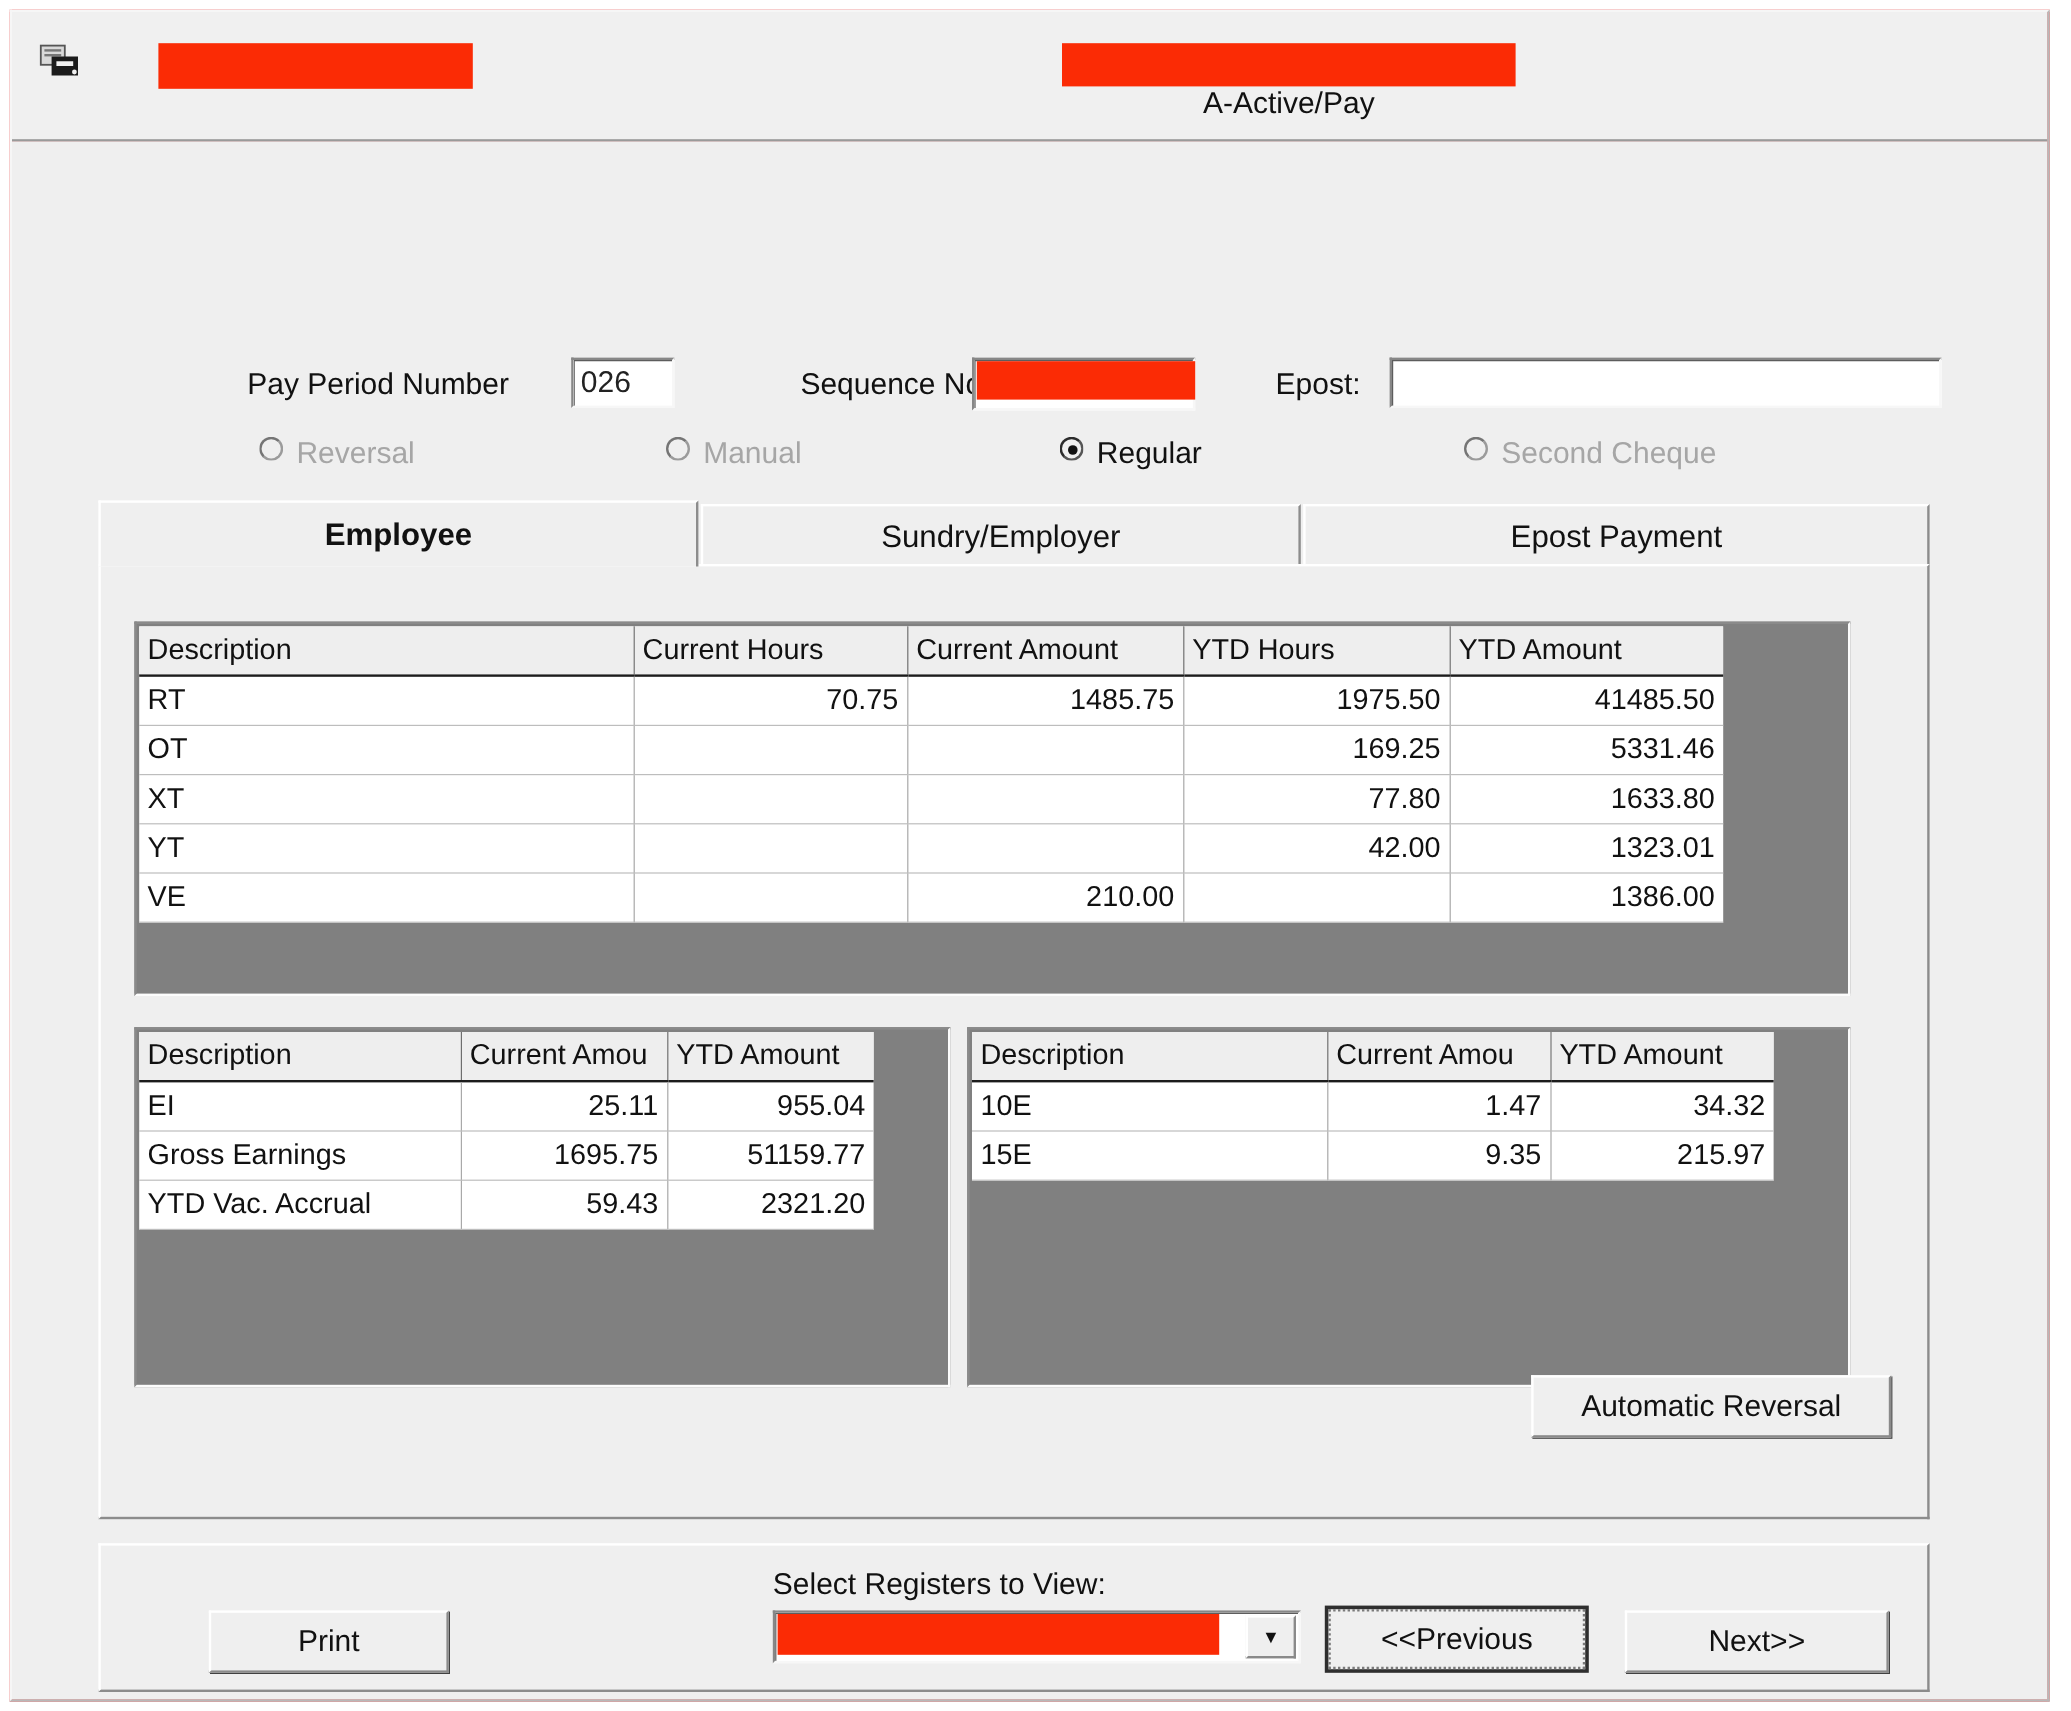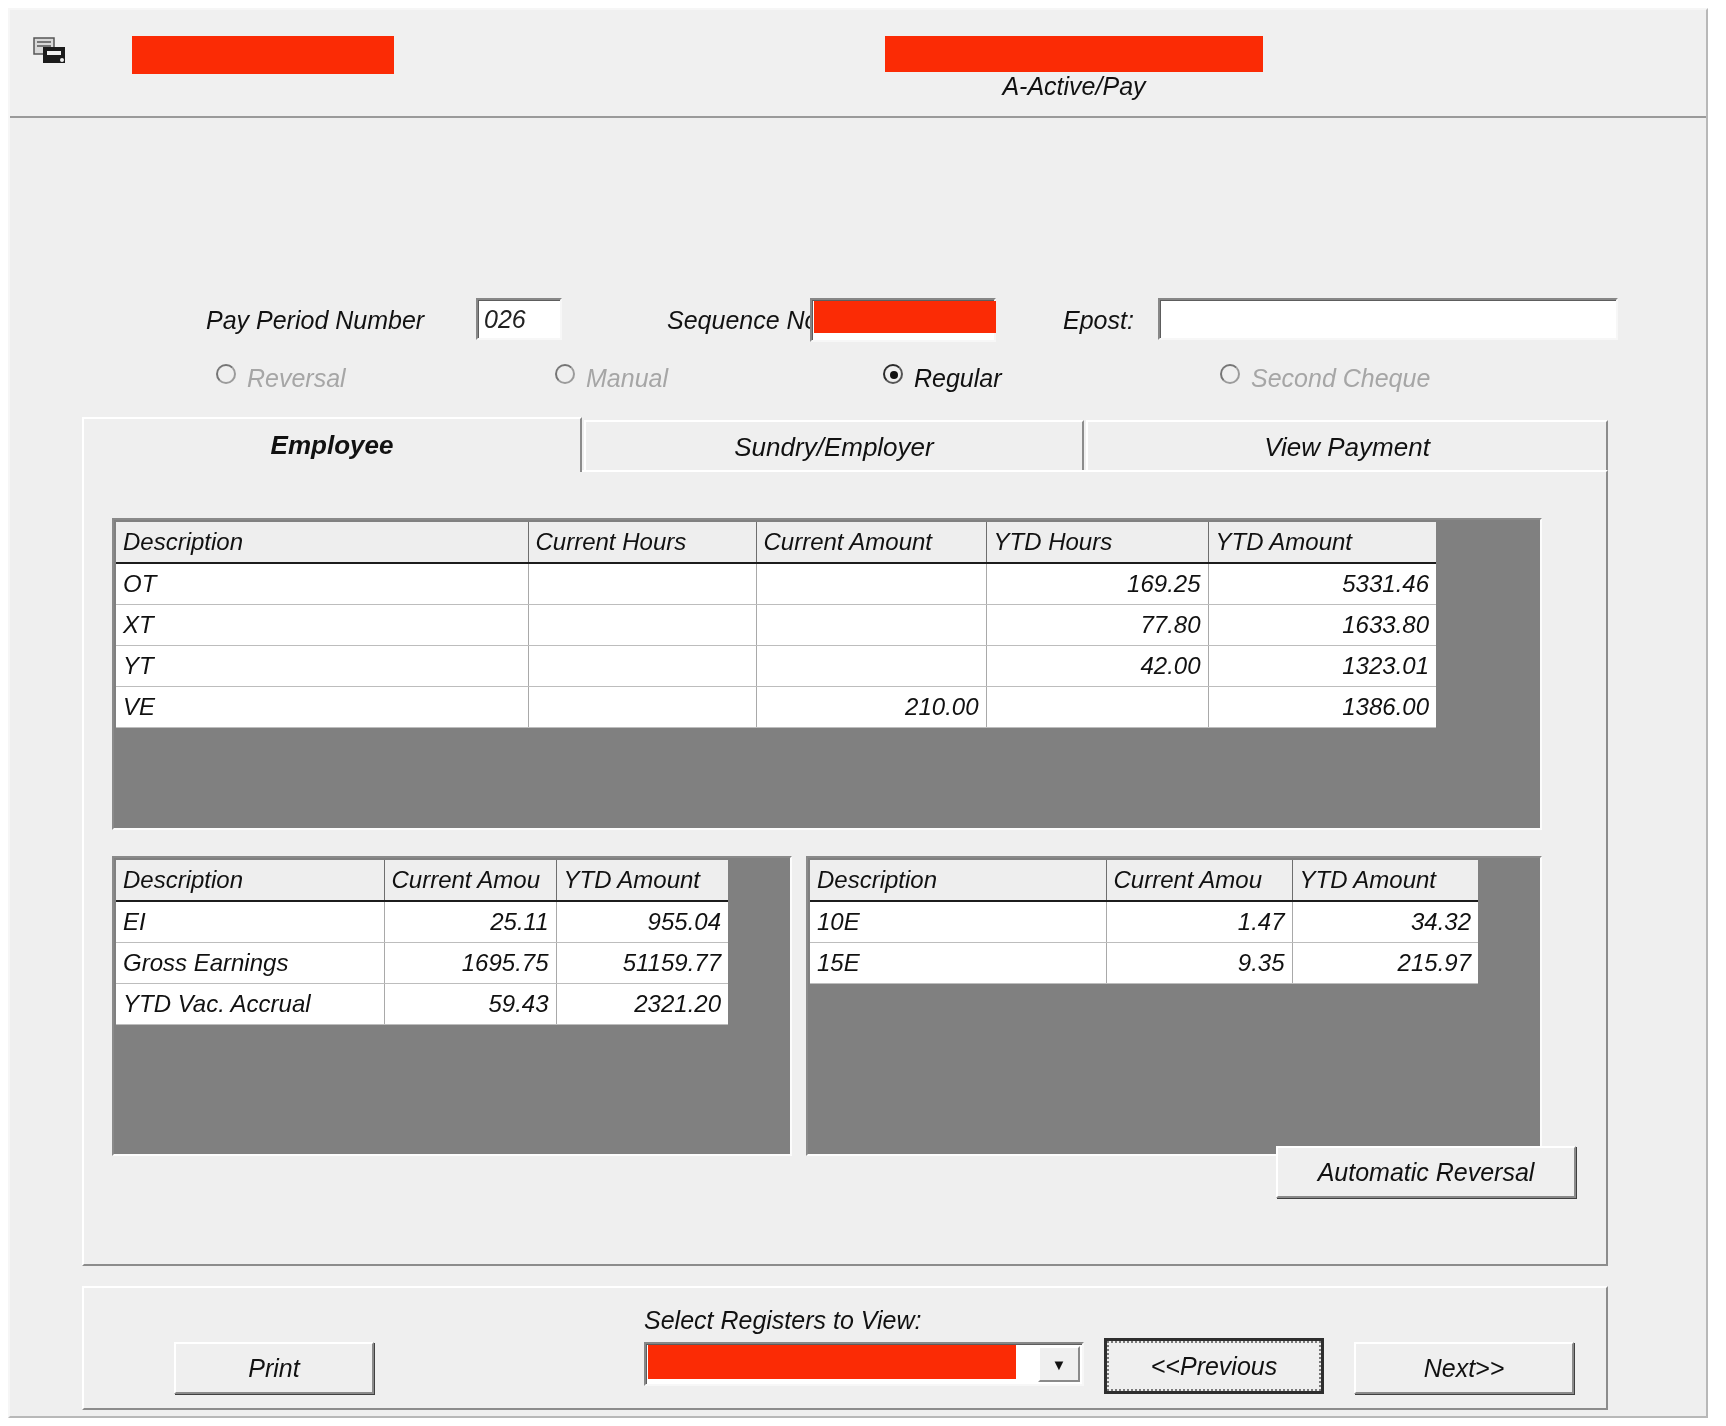--- a/index.html
+++ b/index.html
@@ -10,21 +10,21 @@
     font-family:"Liberation Sans", sans-serif;
     overflow:hidden;
   }
 
   
   .window {
     position:absolute; left:8px; top:8px;
     width:1700px; height:1410px;
     background:#ef4444;
     border:2px solid #b8b8b8;
-    border-top-color:#f6f6f6; border-left-color:#f6f6f6;font-style:italic;
+    border-top-color:#f6f6f6; border-left-color:#f6f6f6;
   }
 
   
   .titlebar {
     position:relative;
     height:108px;
     background:#f0f0f0;
     border-bottom:2px solid #9a9a9a;
   }
   .app-icon {
@@ -245,21 +245,21 @@
     <div class="tabpanel">
 
       <div class="tabstrip">
         <div class="tab tab-0 active">
           <span>Employee</span>
         </div>
         <div class="tab tab-1">
           <span>Sundry/Employer</span>
         </div>
         <div class="tab tab-2">
-          <span>View Payment</span>
+          <span>Epost Payment</span>
         </div>
       </div>
 
       <div class="tabbody">
 
         <div class="gridwrap grid-main">
           <table class="grid">
             <colgroup>
               <col style="width:412px">
                 <col style="width:228px">
@@ -271,20 +271,27 @@
               <tr>
                 <th>Description</th>
                 <th>Current Hours</th>
                 <th>Current Amount</th>
                 <th>YTD Hours</th>
                 <th>YTD Amount</th>
               </tr>
             </thead>
             <tbody>
               <tr>
+                <td>RT</td>
+                <td class="num">70.75</td>
+                <td class="num">1485.75</td>
+                <td class="num">1975.50</td>
+                <td class="num">41485.50</td>
+              </tr>
+              <tr>
                 <td>OT</td>
                 <td class="num"></td>
                 <td class="num"></td>
                 <td class="num">169.25</td>
                 <td class="num">5331.46</td>
               </tr>
               <tr>
                 <td>XT</td>
                 <td class="num"></td>
                 <td class="num"></td>

